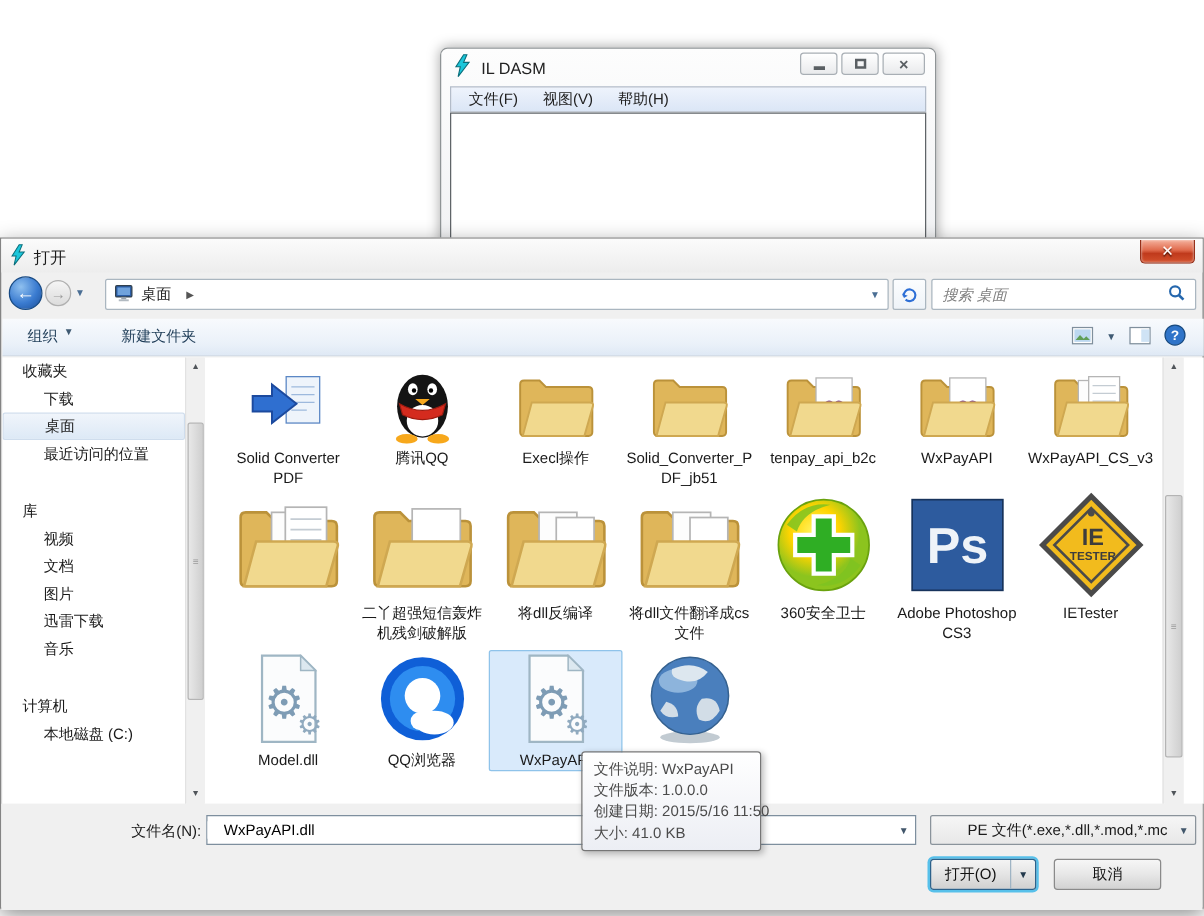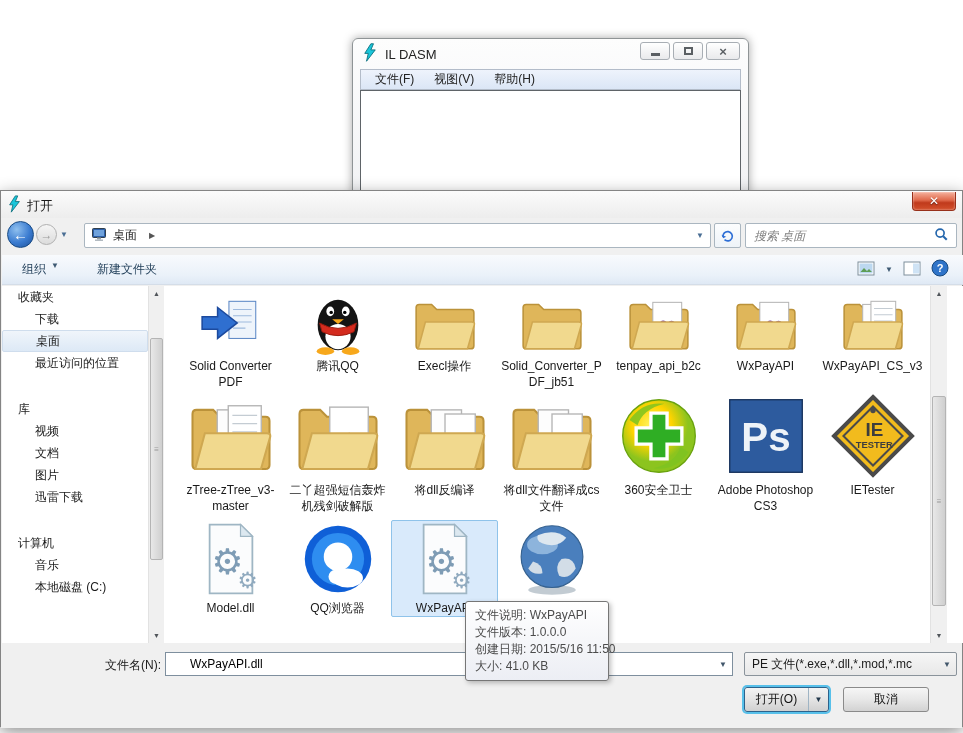--- a/index.html
+++ b/index.html
@@ -111,26 +111,26 @@
   
   #tooltip { left:464px; top:410px; width:144px; background:linear-gradient(#ffffff,#eceef4);
     border:1px solid #767676; border-radius:3px; padding:5px 9px; color:#4b4b4b;
     line-height:17px; z-index:60; box-shadow:2px 2px 5px rgba(0,0,0,.25); white-space:nowrap; }
 
   
   #bottom-panel { left:0; top:452px; width:961px; height:85px; background:#f0f0f0; }
   #filename-label { left:58px; top:14px; width:102px; text-align:right; color:#1a1a1a; }
   #filename-combo { left:164px; top:9px; width:568px; height:24px; background:#fff;
     border:1px solid #7e8f9e; display:flex; align-items:center; }
-  #filename-input { flex:1; border:none; outline:none; padding:0 24px; font-size:12px; font-family:inherit; }
+  #filename-input { flex:1; border:none; outline:none; padding:0 13px; font-size:12px; font-family:inherit; }
   .combo-arrow { width:18px; text-align:center; font-size:8px; color:#42576b; }
   #filetype-combo { left:743px; top:9px; width:213px; height:24px;
     background:linear-gradient(#f6f6f6,#e8e8e8); border:1px solid #8a939b; border-radius:2px;
     display:flex; align-items:center; }
-  #filetype-text { flex:1; padding:0 7px; white-space:nowrap; overflow:hidden; }
+  #filetype-text { flex:1; padding:0 7px; white-space:nowrap; overflow:hidden;margin-left:22px; }
   #open-btn { left:743px; top:44px; width:85px; height:25px; display:flex;
     border:1px solid #2c628b; border-radius:3px; box-shadow:0 0 0 2px #57c0ea;
     background:linear-gradient(#f4f4f4,#e4e4e4 50%,#d0d0d0); }
   #open-btn-label { flex:1; display:flex; align-items:center; justify-content:center; color:#111; }
   #open-btn-drop { width:20px; border-left:1px solid #9fb4c4; display:flex; align-items:center;
     justify-content:center; font-size:8px; color:#23394c; }
   #cancel-btn { left:842px; top:44px; width:86px; height:25px;
     background:linear-gradient(#f6f6f6,#e7e7e7 50%,#d2d2d2); border:1px solid #8a8a8a; border-radius:3px;
     display:flex; align-items:center; justify-content:center; color:#111; }
 </style>
@@ -322,34 +322,34 @@
           <span class="side-label">图片</span>
         </div>
         <div class="side-item lvl1">
           <span class="icon"><svg viewBox="0 0 16 16">
               <rect x="2" y="2.5" width="8.5" height="10.5" fill="#eef3f7" stroke="#9aa7b0"></rect>
               <rect x="5.5" y="4.5" width="8.5" height="10" fill="#fff" stroke="#9aa7b0"></rect>
               <path d="M7.5 7 h5 M7.5 9.5 h5 M7.5 12 h3.5" stroke="#c2ccd4"></path>
             </svg></span>
           <span class="side-label">迅雷下载</span>
         </div>
+        <div class="side-item lvl1">
+          <span class="icon"><svg viewBox="0 0 16 16">
+              <text x="3" y="13.5" font-size="14" fill="#2e6fd6">♪</text>
+            </svg></span>
+          <span class="side-label">音乐</span>
+        </div>
         <div class="side-item lvl0 gap">
           <span class="icon"><svg viewBox="0 0 16 16">
               <rect x="1" y="2.5" width="14" height="9.5" rx="1" fill="#223447" stroke="#10161d"></rect>
               <rect x="2.5" y="4" width="11" height="6.5" fill="#4d82c4"></rect>
               <rect x="6" y="12" width="4" height="1.6" fill="#8b949c"></rect>
               <rect x="4" y="13.6" width="8" height="1.4" fill="#aab2b9"></rect>
             </svg></span>
           <span class="side-label">计算机</span>
-        </div>
-        <div class="side-item lvl1">
-          <span class="icon"><svg viewBox="0 0 16 16">
-              <text x="3" y="13.5" font-size="14" fill="#2e6fd6">♪</text>
-            </svg></span>
-          <span class="side-label">音乐</span>
         </div>
         <div class="side-item lvl1">
           <span class="icon"><svg viewBox="0 0 16 16">
               <rect x="1" y="4.5" width="14" height="7.5" rx="1.5" fill="#dfe3e8" stroke="#7c868f"></rect>
               <rect x="1.6" y="5" width="12.8" height="2.6" fill="#aeb6bf"></rect>
               <circle cx="12.5" cy="9.8" r=".9" fill="#7fbf3f"></circle>
             </svg></span>
           <span class="side-label">本地磁盘 (C:)</span>
         </div>
       </div>
@@ -446,21 +446,20 @@
           <div class="file-item">
             <span class="file-icon" style="width:88px;height:86px">
               <svg viewBox="0 0 64 58">
                 <path d="M4 13c0-2 1-3 3-3h12l5 5h33c2 0 3 1 3 3v32c0 2-1 3-3 3H7c-2 0-3-1-3-3z" fill="#dfb65a" stroke="#bb923a" stroke-width="1.5"></path>
                 <rect x="22" y="10" width="22" height="40" fill="#fdfdfd" stroke="#b5b5b5"></rect>
                 <rect x="30" y="7" width="24" height="43" fill="#fff" stroke="#b5b5b5"></rect>
                 <path d="M33 14 h18 M33 20 h18 M33 26 h18" stroke="#c4ccd3"></path>
                 <path d="M6 53 L13 27 h45 c2 0 3 1 2.4 3 l-6.6 23 z" fill="#f1d98e" stroke="#cfa851" stroke-width="1.5"></path>
               </svg>
             </span>
-            <span class="file-label">zTree-zTree_v3-master</span>
           </div>
           <div class="file-item">
             <span class="file-icon" style="width:88px;height:86px">
               <svg viewBox="0 0 64 58">
                 <path d="M4 13c0-2 1-3 3-3h12l5 5h33c2 0 3 1 3 3v32c0 2-1 3-3 3H7c-2 0-3-1-3-3z" fill="#dfb65a" stroke="#bb923a" stroke-width="1.5"></path>
                 <rect x="26" y="8" width="28" height="42" fill="#fff" stroke="#b5b5b5"></rect>
                 <text x="40" y="35" font-size="13" fill="#a61212" text-anchor="middle">◆</text>
                 <path d="M6 53 L13 27 h45 c2 0 3 1 2.4 3 l-6.6 23 z" fill="#f1d98e" stroke="#cfa851" stroke-width="1.5"></path>
               </svg>
             </span>

